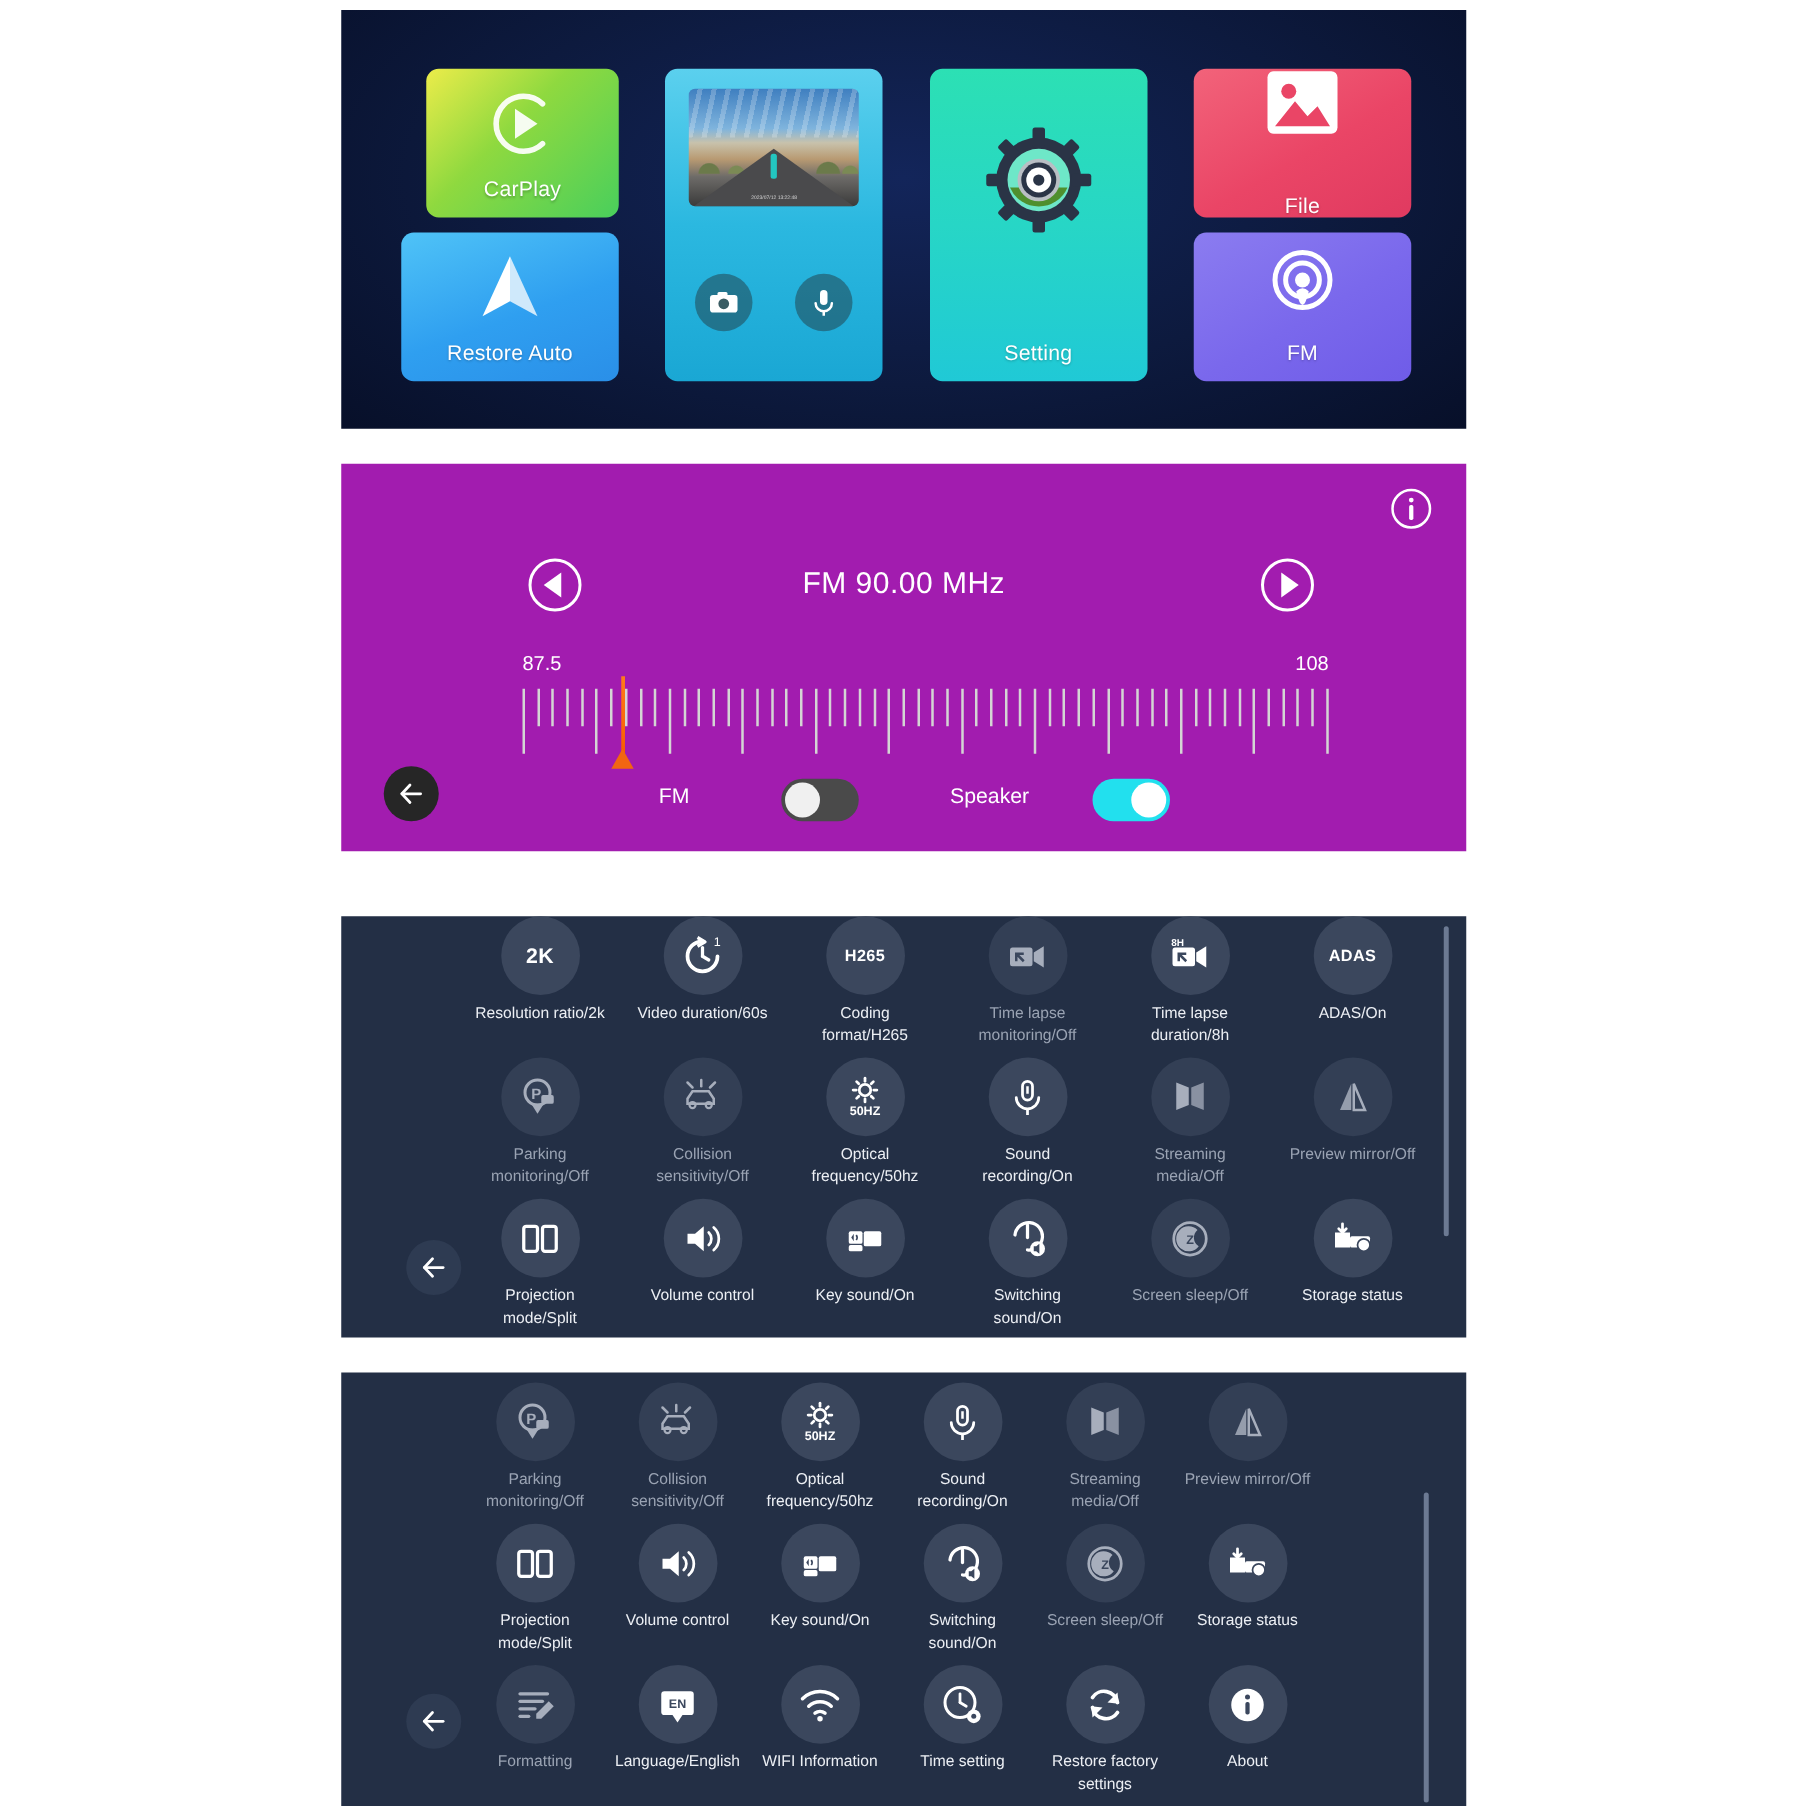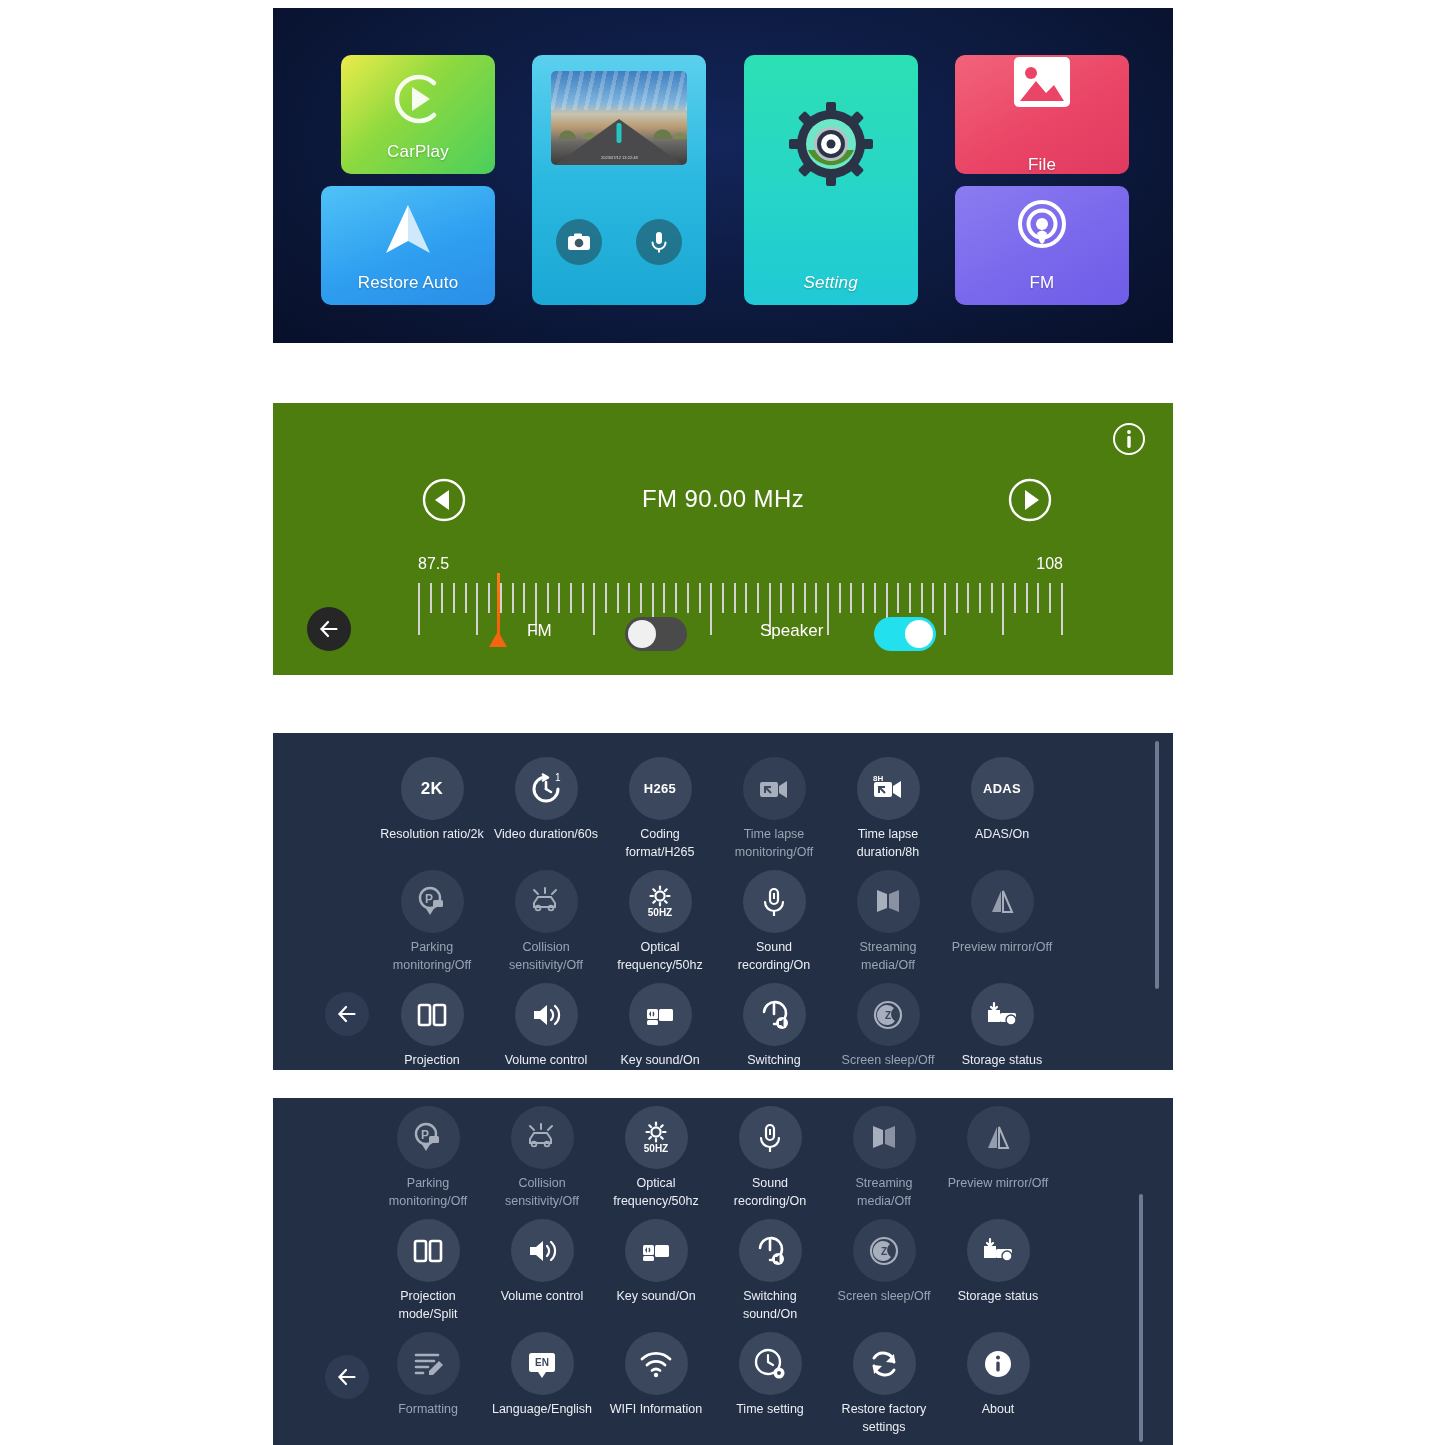--- a/index.html
+++ b/index.html
@@ -36,21 +36,21 @@
   .tile-label { color: #ffffff; font-size: 17px; letter-spacing: .2px;
                 text-shadow: 0 1px 2px rgba(0,0,0,.25); }
 
   #tile-carplay { grid-area: a;
      background: linear-gradient(135deg,#ecec4a 0%, #8fd93f 42%, #49cf5c 100%); margin-left: 20px; }
   #tile-androidauto { grid-area: e;
      background: linear-gradient(160deg,#4fc3f7 0%, #2f9ff0 55%, #2a8fe8 100%); }
   #tile-dashcam { grid-area: b;
      background: linear-gradient(180deg,#5bd0ee 0%, #2bb8e0 50%, #1aa7d4 100%); }
   #tile-setting { grid-area: c;
-     background: linear-gradient(180deg,#2ce0b4 0%, #27d6c6 50%, #20c9d6 100%); font-style: italic; }
+     background: linear-gradient(180deg,#2ce0b4 0%, #27d6c6 50%, #20c9d6 100%); }
   #tile-file { grid-area: d;
      background: linear-gradient(150deg,#f2637a 0%, #ea4566 55%, #e03a60 100%); gap: 46px; }
   #tile-fm { grid-area: f;
      background: linear-gradient(150deg,#8b7cf0 0%, #7a68ec 55%, #6f5ce8 100%); }
 
   .tile-icon { flex: 1; display: flex; align-items: center; justify-content: center; width: 100%; }
   .tile-foot { padding-bottom: 12px; }
 
   
   #tile-dashcam .cam-preview {
@@ -83,21 +83,21 @@
     position:absolute; left:50%; bottom:5px; transform:translateX(-50%);
     font-size:4px; color:rgba(255,255,255,.75); white-space:nowrap;
   }
   .cam-btn-row { position:absolute; left:0; bottom:40px; width:100%;
                  display:flex; justify-content:center; gap:34px; }
   .cam-btn { width:46px; height:46px; border-radius:50%;
              background: rgba(35,70,80,.55);
              display:flex; align-items:center; justify-content:center; }
 
   
-  #panel-fm { top: 371px; height: 272px; background: #4d7c0f; margin-top: 32px; }
+  #panel-fm { top: 371px; height: 310px; background: #a21caf; }
   #fm-info-icon { position:absolute; right:26px; top:18px; width:36px; height:36px; }
   #fm-title { position:absolute; left:0; top:82px; width:100%; text-align:center;
               color:#fff; font-size:24px; letter-spacing:.4px; }
   .fm-nav { position:absolute; top:74px; width:46px; height:46px; }
   #fm-prev { left: 148px; }
   #fm-next { right: 120px; }
 
   #fm-scale { position:absolute; left:145px; top:152px; width:645px; height:95px; }
   #fm-min { position:absolute; left:0; top:0; color:#fff; font-size:16px;text-align:center; }
   #fm-max { position:absolute; right:0; top:0; color:#fff; font-size:16px; }
@@ -133,21 +133,21 @@
 
   .set-back { position:absolute; left:52px; width:44px; height:44px;
               border-radius:50%; background:#2e3b52;
               display:flex; align-items:center; justify-content:center; }
   #set-back-1 { top: 259px; }
   #set-back-2 { top: 257px; }
 
   .set-grid { position:absolute; display:grid;
               grid-template-columns: repeat(6, 114px);
               justify-content: start; }
-  #grid-1 { left: 102px; top: 24px; grid-template-rows: repeat(3, 113px); column-gap: 0; }
+  #grid-1 { left: 102px; top: 0; grid-template-rows: repeat(3, 113px); column-gap: 16px; }
   #grid-2 { left: 98px; top: 8px; grid-template-rows: repeat(3, 113px); column-gap: 0; }
 
   .set-item { display:flex; flex-direction:column; align-items:center; width:114px; }
   .set-circle { width:63px; height:63px; border-radius:50%;
                 background:#3b475d;
                 display:flex; align-items:center; justify-content:center;
                 position:relative; }
   .set-circle.dim { background:#333f55; }
   .set-label { margin-top:6px; font-size:12.5px; color:#eceff4;
                text-align:center; line-height:1.42; width:110px; }

